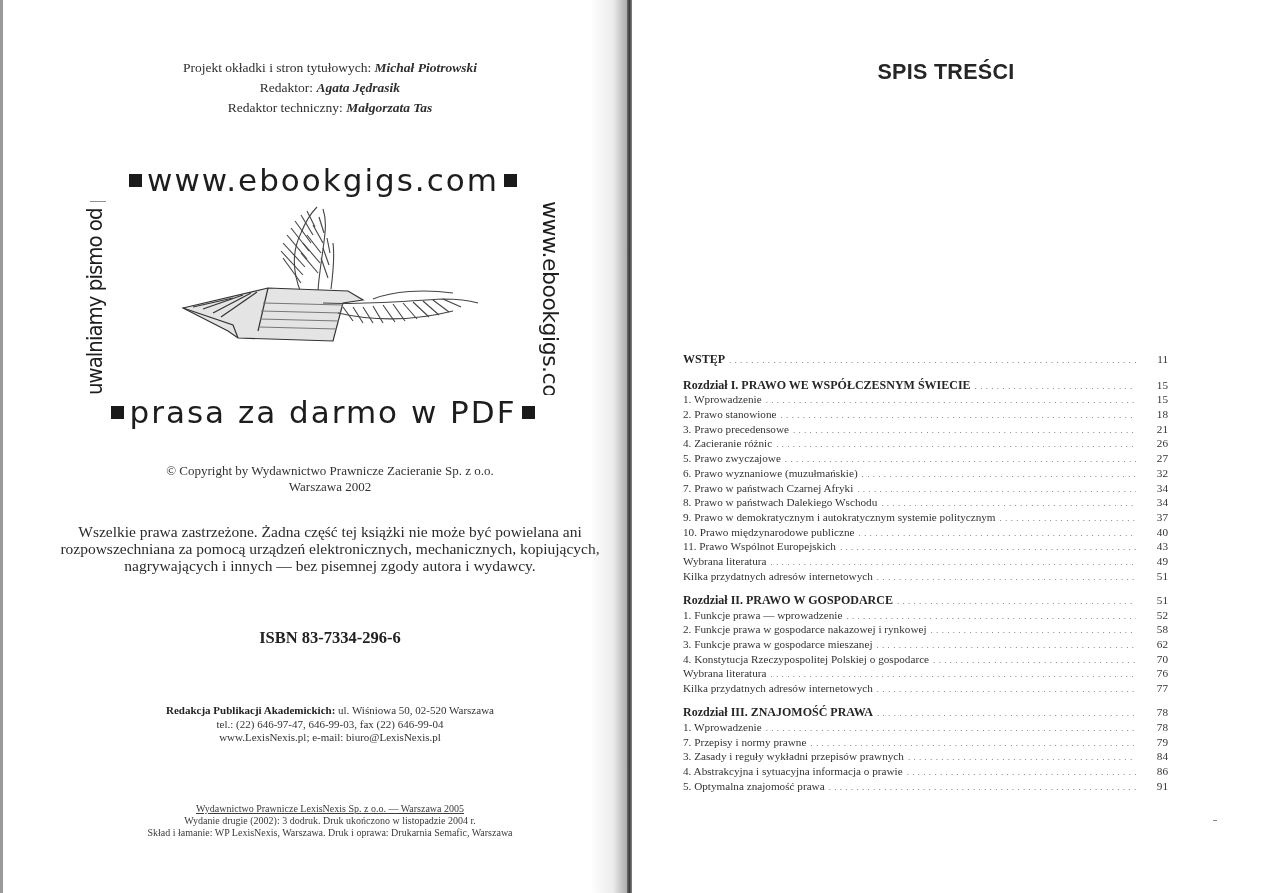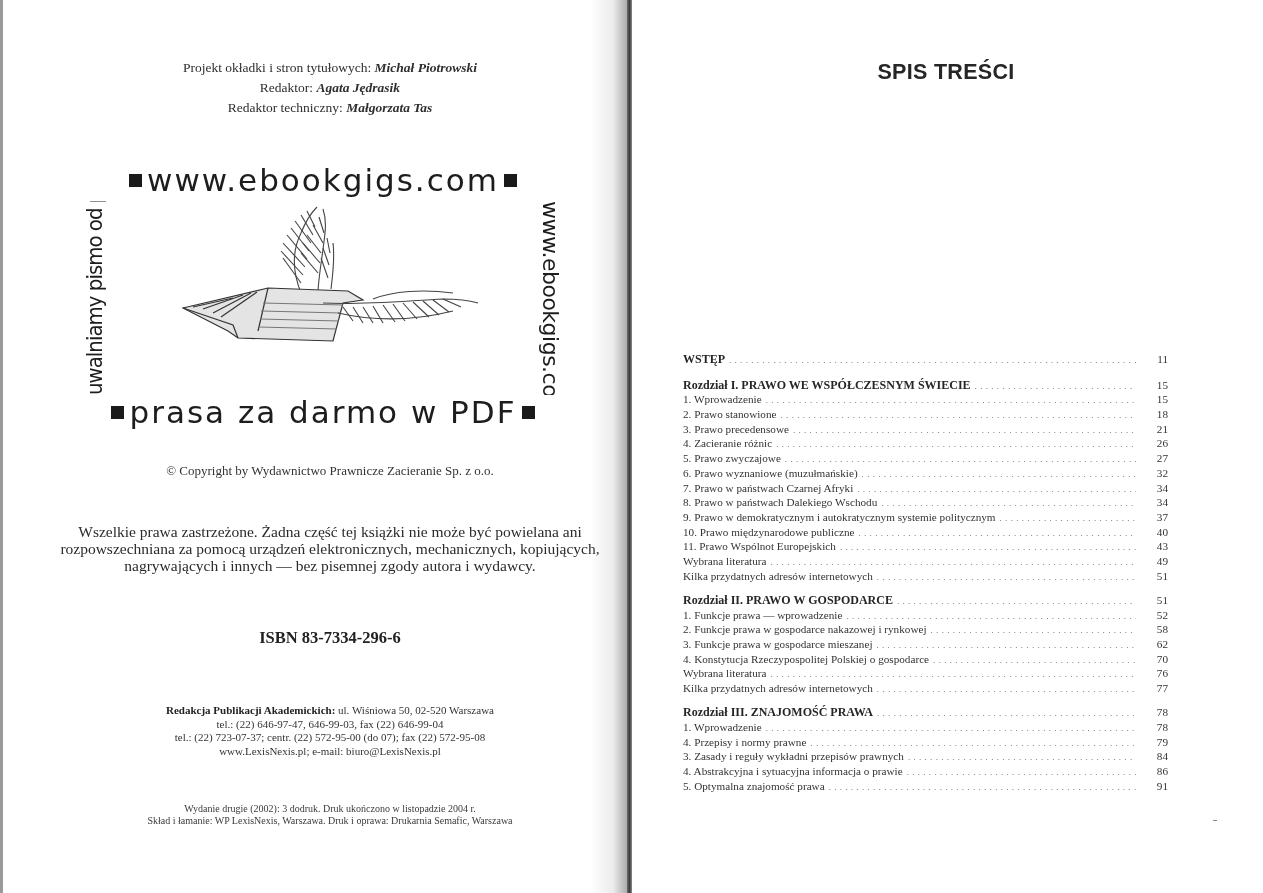--- a/index.html
+++ b/index.html
@@ -150,34 +150,35 @@
             <path d="M270 96 L288 104"></path>
           <path d="M200 96 C220 88 250 86 280 90"></path>
         </g>
       </svg>
 
       <div class="wm-bottom"><span class="wm-sq"></span><span>prasa za darmo w PDF</span><span class="wm-sq"></span></div>
     </div>
 
     <div class="copyright">
       <div>© Copyright by Wydawnictwo Prawnicze Zacieranie Sp. z o.o.</div>
+      <div>Warszawa 2002</div>
     </div>
 
     <div class="rights">Wszelkie prawa zastrzeżone. Żadna część tej książki nie może być powielana ani rozpowszechniana za pomocą urządzeń elektronicznych, mechanicznych, kopiujących, nagrywających i innych — bez pisemnej zgody autora i wydawcy.</div>
 
     <div class="isbn">ISBN 83-7334-296-6</div>
 
     <div class="publisher">
       <div><b>Redakcja Publikacji Akademickich:</b> <span>ul. Wiśniowa 50, 02-520 Warszawa</span></div>
       <div>tel.: (22) 646-97-47, 646-99-03, fax (22) 646-99-04</div>
-      <div>tel.: (22) 723-07-37; centr. (22) 572-95-00 (do 07); fax (22) 572-95-08</div>
       <div>www.LexisNexis.pl; e-mail: biuro@LexisNexis.pl</div>
     </div>
 
     <div class="imprint">
+      <div class="u">Wydawnictwo Prawnicze LexisNexis Sp. z o.o. — Warszawa 2005</div>
       <div>Wydanie drugie (2002): 3 dodruk. Druk ukończono w listopadzie 2004 r.</div>
       <div>Skład i łamanie: WP LexisNexis, Warszawa. Druk i oprawa: Drukarnia Semafic, Warszawa</div>
     </div>
   </div>
 
   <div class="spine-shadow"></div>
   <div class="spine-line"></div>
 
   <div class="right-page">
     <div class="toc-title">SPIS TREŚCI</div>
@@ -303,21 +304,21 @@
             <span class="label">Rozdział III. ZNAJOMOŚĆ PRAWA</span>
             <span class="dots">................................................................................................................................................................</span>
             <span class="page">78</span>
           </div>
           <div class="toc-row">
             <span class="label">1. Wprowadzenie</span>
             <span class="dots">................................................................................................................................................................</span>
             <span class="page">78</span>
           </div>
           <div class="toc-row">
-            <span class="label">4. Przepisy i normy prawne</span>
+            <span class="label">7. Przepisy i normy prawne</span>
             <span class="dots">................................................................................................................................................................</span>
             <span class="page">79</span>
           </div>
           <div class="toc-row">
             <span class="label">3. Zasady i reguły wykładni przepisów prawnych</span>
             <span class="dots">................................................................................................................................................................</span>
             <span class="page">84</span>
           </div>
           <div class="toc-row">
             <span class="label">4. Abstrakcyjna i sytuacyjna informacja o prawie</span>

